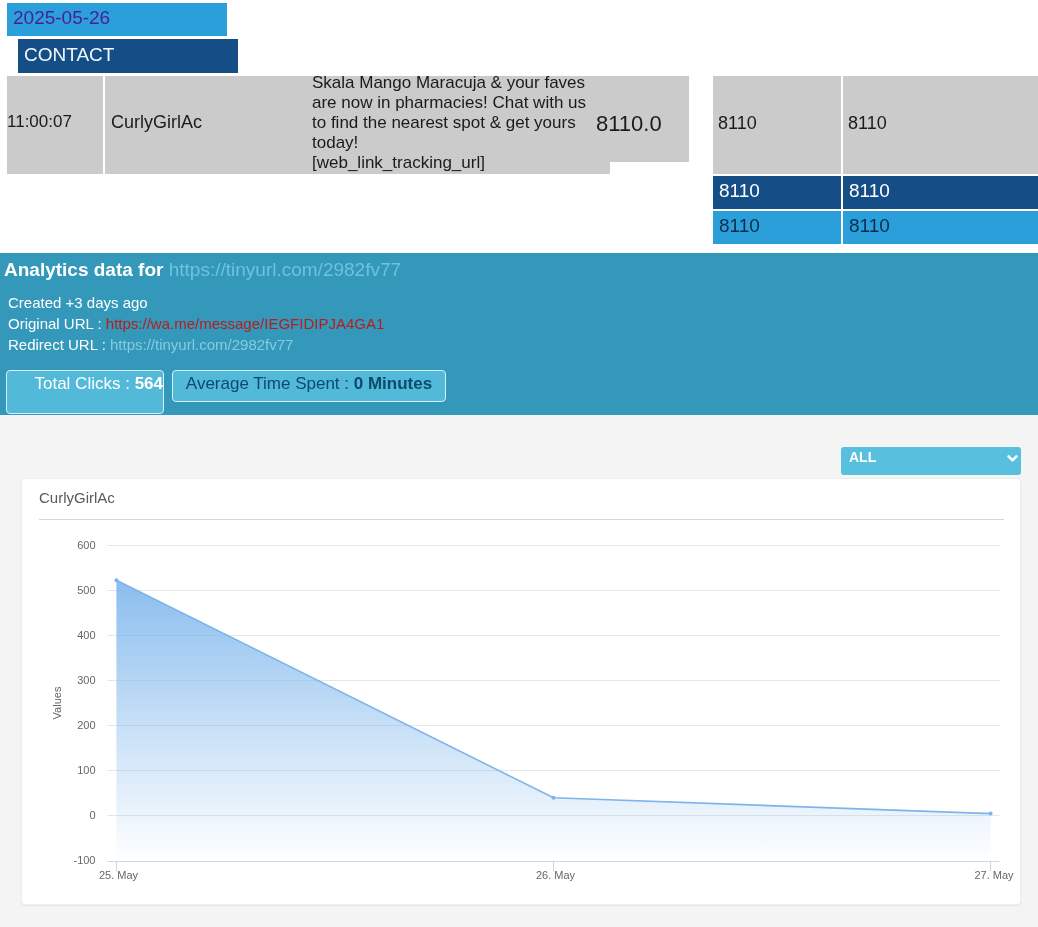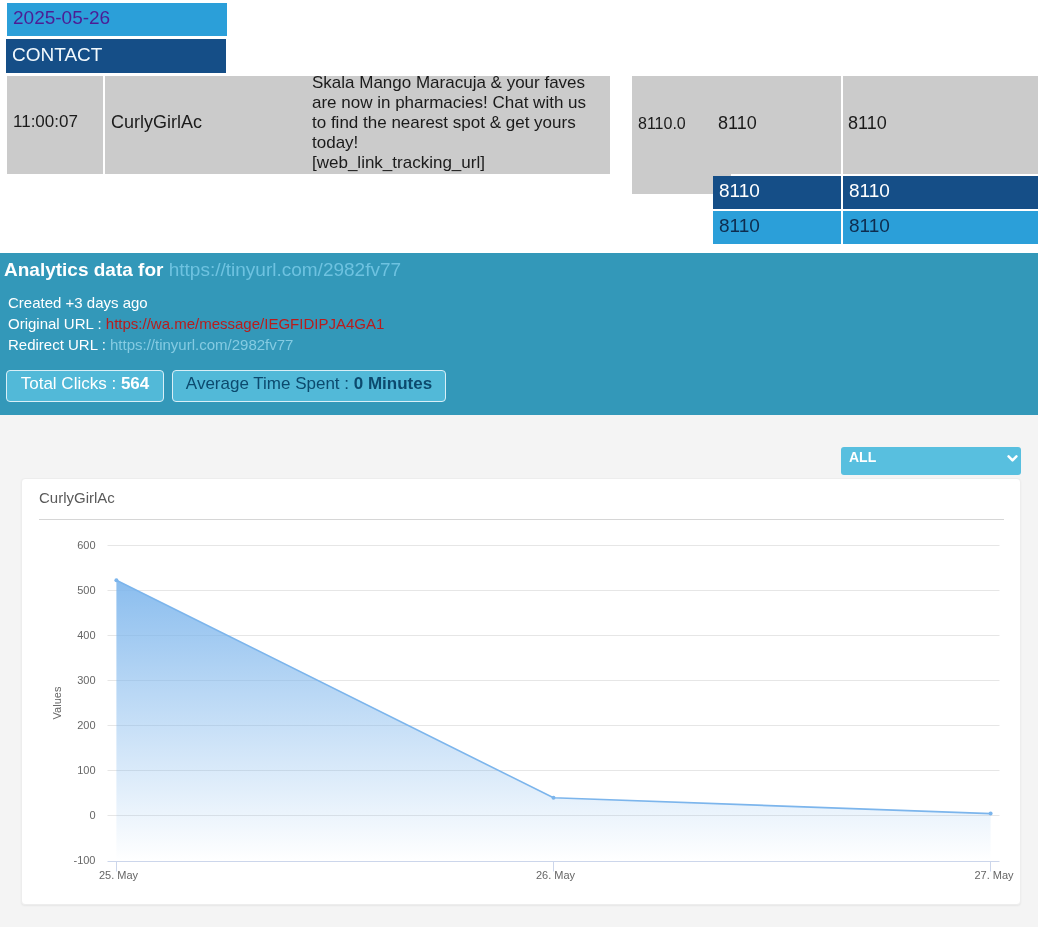--- a/index.html
+++ b/index.html
@@ -5,41 +5,41 @@
   html,body{margin:0;padding:0}
   body{width:1038px;height:927px;position:relative;background:#fff;font-family:"Liberation Sans",sans-serif;overflow:hidden}
   .abs{position:absolute;box-sizing:border-box}
 </style>
 </head>
 <body>
 
 <div class="abs" style="left:0;top:415px;width:1038px;height:512px;background:#f4f4f4"></div>
 
 <div class="abs" style="left:7px;top:3px;width:220px;height:33px;background:#2b9fd9;color:#4c1d95;font-size:19px;line-height:30px;padding-left:6px">2025-05-26</div>
-<div class="abs" style="left:6px;top:39px;width:220px;height:34px;background:#154e87;color:#f2f9fd;font-size:19px;line-height:32px;padding-left:6px">CONTACT</div>
+<div class="abs" style="left:18px;top:39px;width:220px;height:34px;background:#154e87;color:#f2f9fd;font-size:19px;line-height:32px;padding-left:6px">CONTACT</div>
 
-<div class="abs" style="left:7px;top:76px;width:96px;height:98px;background:#cbcbcb;color:#1b1b1b;font-size:17px;line-height:92px;padding-left:6px">11:00:07</div>
+<div class="abs" style="left:7px;top:76px;width:96px;height:98px;background:#cbcbcb;color:#1b1b1b;font-size:17px;line-height:92px;">11:00:07</div>
 <div class="abs" style="left:105px;top:76px;width:240px;height:98px;background:#cbcbcb;color:#1b1b1b;font-size:18px;line-height:92px;padding-left:6px">CurlyGirlAc</div>
 <div class="abs" style="left:308px;top:76px;width:302px;height:98px;background:#cbcbcb;color:#1b1b1b;font-size:17px;line-height:20px;padding:0 0 0 4px;white-space:nowrap;overflow:hidden">
     <div style="margin-top:-3px">Skala Mango Maracuja &amp; your faves<br>are now in pharmacies! Chat with us<br>to find the nearest spot &amp; get yours<br>today!<br>[web_link_tracking_url]</div>
   </div>
-<div class="abs" style="left:632px;top:76px;width:99px;height:118px;background:#cbcbcb;color:#1b1b1b;font-size:16px;line-height:95px;padding-left:6px">8110.0</div>
+<div class="abs" style="left:590px;top:76px;width:99px;height:86px;background:#cbcbcb;color:#1b1b1b;font-size:22px;line-height:95px;padding-left:6px">8110.0</div>
 <div class="abs" style="left:713px;top:76px;width:128px;height:98px;background:#cbcbcb;color:#1b1b1b;font-size:18px;line-height:95px;padding-left:5px">8110</div>
 <div class="abs" style="left:843px;top:76px;width:195px;height:98px;background:#cbcbcb;color:#1b1b1b;font-size:18px;line-height:95px;padding-left:5px">8110</div>
 
 <div class="abs" style="left:713px;top:176px;width:128px;height:33px;background:#154e87;color:#ffffff;font-size:19px;line-height:30px;padding-left:6px">8110</div>
 <div class="abs" style="left:843px;top:176px;width:195px;height:33px;background:#154e87;color:#ffffff;font-size:19px;line-height:30px;padding-left:6px">8110</div>
 
 <div class="abs" style="left:713px;top:211px;width:128px;height:33px;background:#2b9fd9;color:#0e2c4e;font-size:19px;line-height:30px;padding-left:6px">8110</div>
 <div class="abs" style="left:843px;top:211px;width:195px;height:33px;background:#2b9fd9;color:#0e2c4e;font-size:19px;line-height:30px;padding-left:6px">8110</div>
 
 <div class="abs" style="left:0;top:253px;width:1038px;height:162px;background:#3398b9"></div>
 <div class="abs" style="left:4px;top:257px;font-size:19px;line-height:26px;font-weight:bold;color:#ffffff">Analytics data for <span style="font-weight:normal;color:#6ec2e0">https://tinyurl.com/2982fv77</span></div>
 <div class="abs" style="left:8px;top:292px;font-size:15px;line-height:21px;color:#ffffff">Created +3 days ago<br>Original URL : <span style="color:#b91c1c">https://wa.me/message/IEGFIDIPJA4GA1</span><br>Redirect URL : <span style="color:#85cbe2">https://tinyurl.com/2982fv77</span></div>
-<div class="abs" style="left:6px;top:370px;width:158px;height:32px;background:#52b9d8;border:1px solid #d9eff7;border-radius:4px;color:#fff;font-size:17px;line-height:26px;text-align:center">Total Clicks : <b>564</b></div>
+<div class="abs" style="left:6px;top:370px;width:158px;height:44px;background:#52b9d8;border:1px solid #d9eff7;border-radius:4px;color:#fff;font-size:17px;line-height:26px;text-align:right">Total Clicks : <b>564</b></div>
 <div class="abs" style="left:172px;top:370px;width:274px;height:32px;background:#52b9d8;border:1px solid #d9eff7;border-radius:4px;color:#0c4a6e;font-size:17px;line-height:26px;text-align:center">Average Time Spent : <b>0 Minutes</b></div>
 
 <div class="abs" style="left:841px;top:447px;width:180px;height:28px;background:#58bfdf;border-radius:3px;color:#fff;font-size:14px;font-weight:bold;line-height:21px;padding-left:8px">ALL
   <svg class="abs" style="right:3px;top:8px" width="11" height="8" viewBox="0 0 11 8">
       <path d="M1.6 1.4 L5.5 5.3 L9.4 1.4" fill="none" stroke="#ffffff" stroke-width="2.5" stroke-linecap="round" stroke-linejoin="round"></path>
     </svg>
 </div>
 
 <div class="abs" style="left:21px;top:478px;width:1000px;height:427px;background:#fff;border:1px solid #ededed;border-radius:4px;box-shadow:0 1px 2px rgba(0,0,0,0.06)"></div>
 <div class="abs" style="left:39px;top:489px;font-size:15px;color:#5a5a5a">CurlyGirlAc</div>

